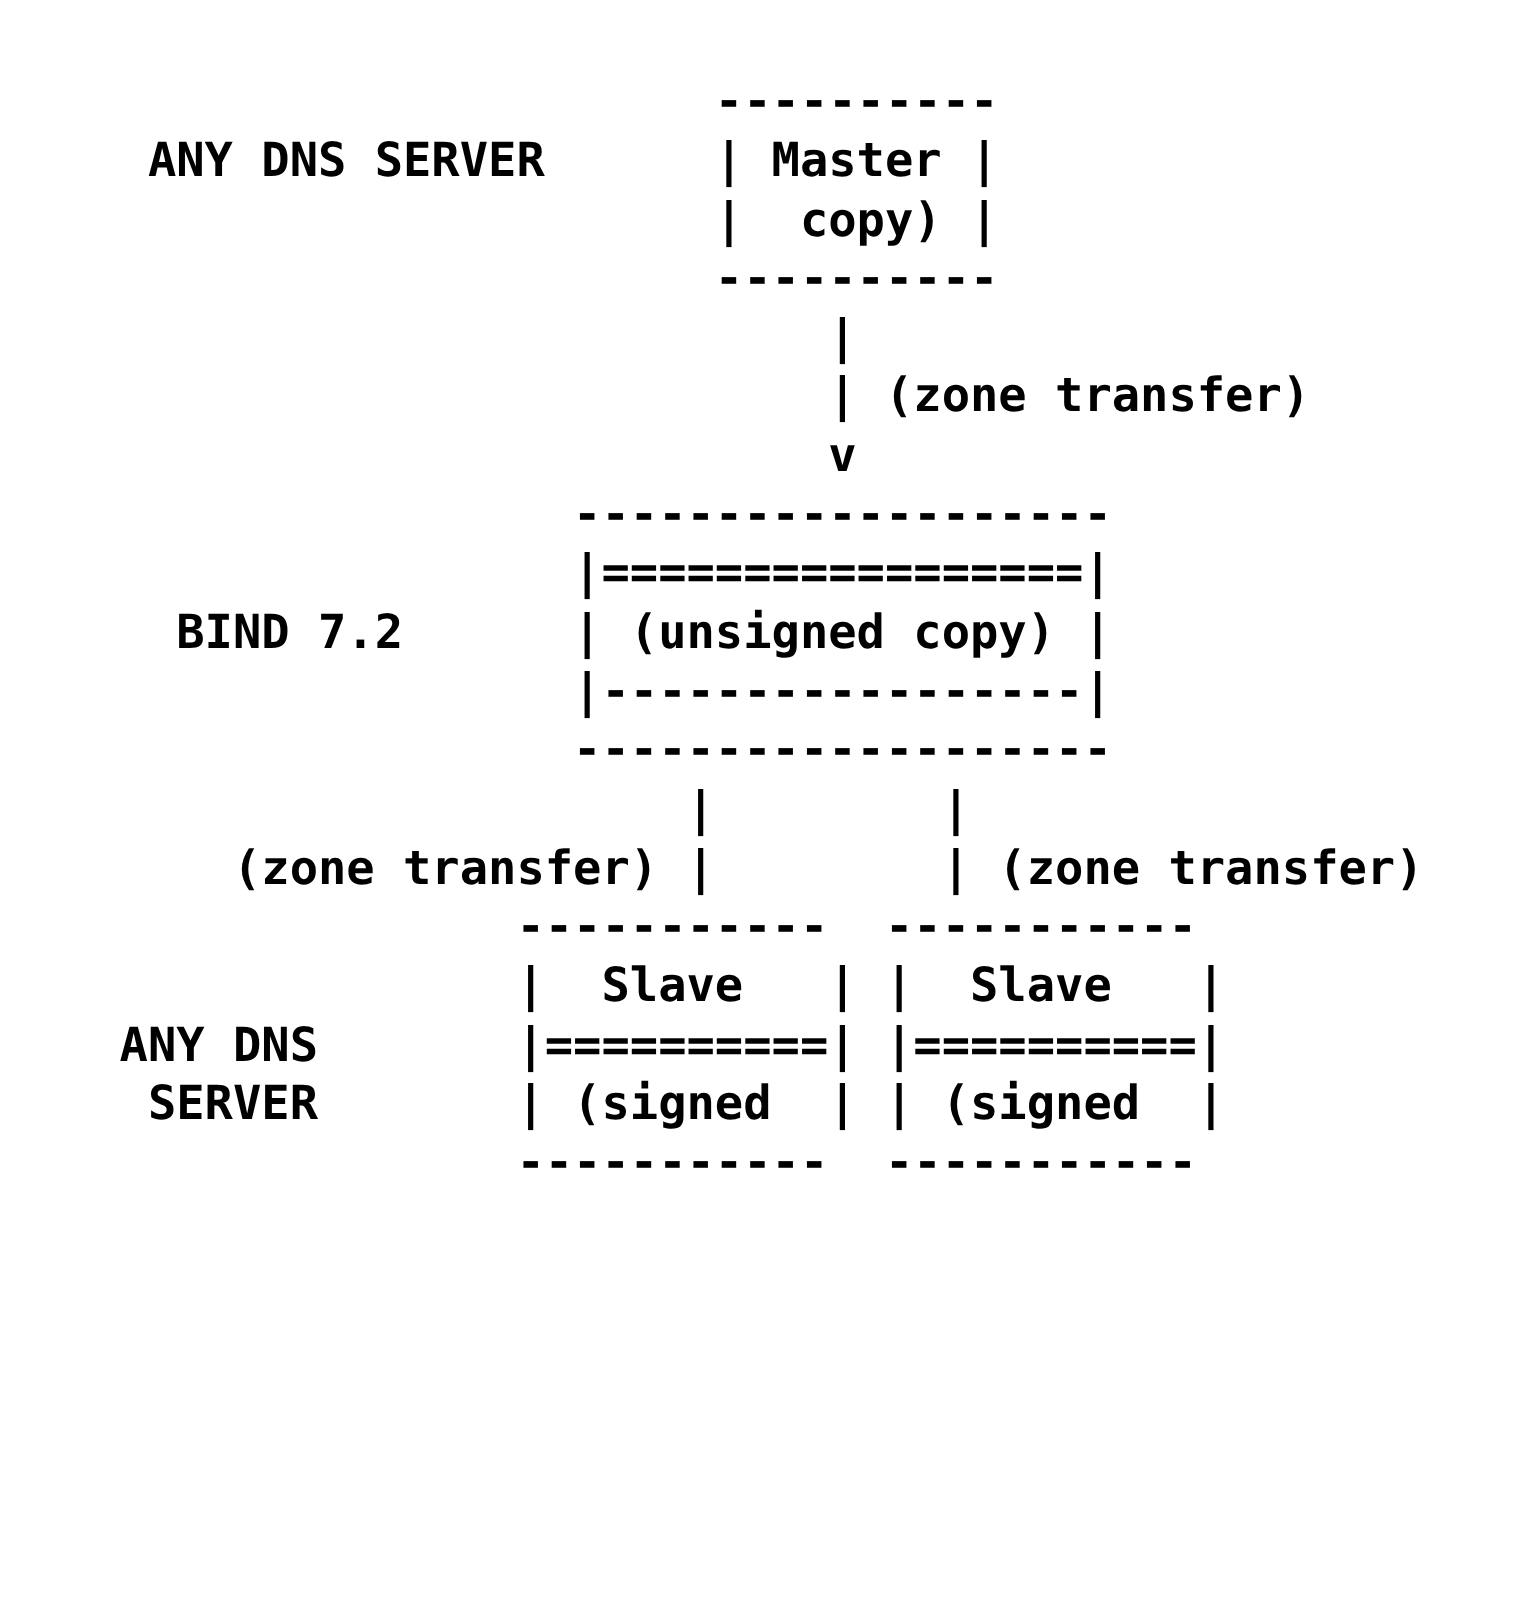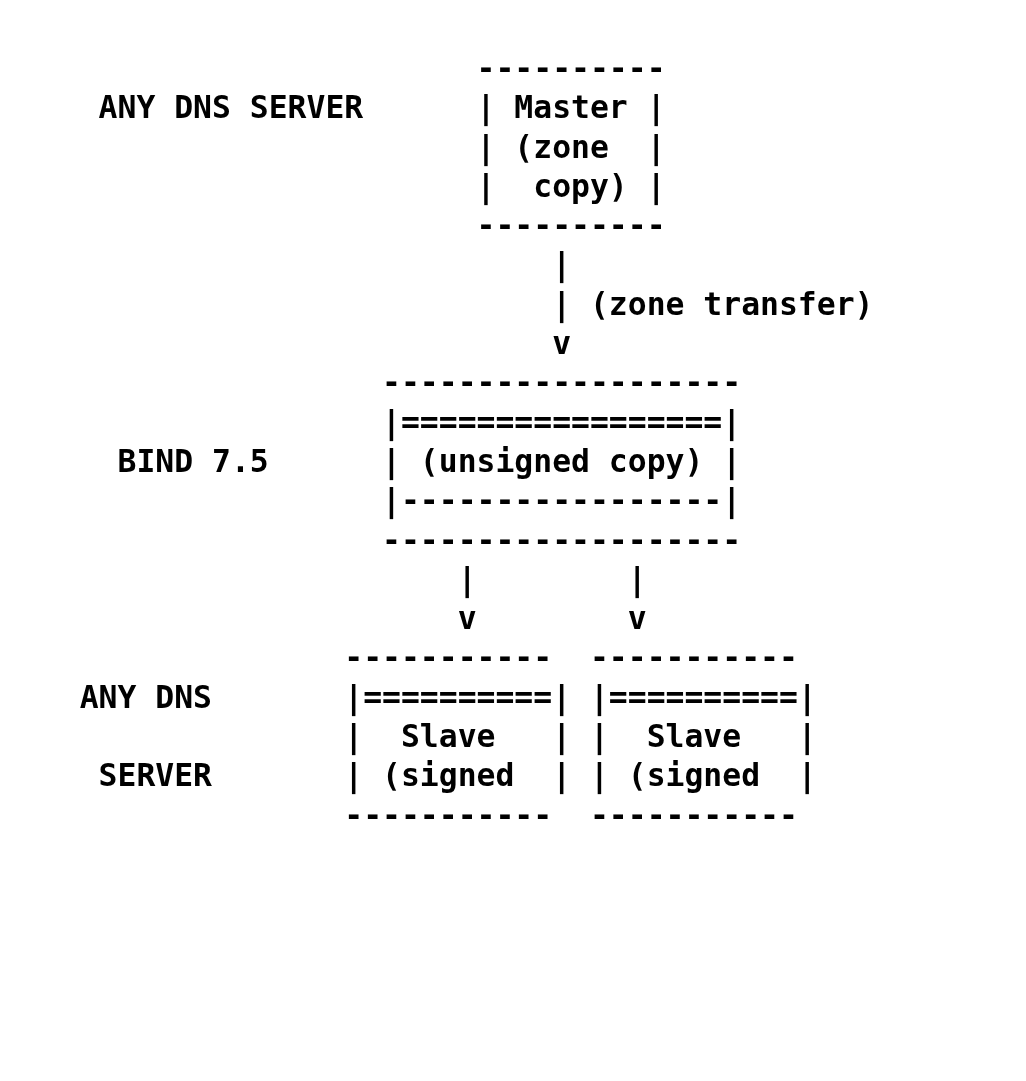--- a/index.html
+++ b/index.html
@@ -34,32 +34,31 @@
     height: 39.3px;
   }
 </style>
 </head>
 <body>
 
 <div class="canvas">
   <div class="ascii">
     <div class="line">                        ----------</div>
     <div class="line">    ANY DNS SERVER      | Master |</div>
-    <div class="line">                        | (zone  |</div>
     <div class="line">                        |  copy) |</div>
     <div class="line">                        ----------</div>
     <div class="line">                            |</div>
     <div class="line">                            | (zone transfer)</div>
     <div class="line">                            v</div>
     <div class="line">                   -------------------</div>
     <div class="line">                   |=================|</div>
-    <div class="line">     BIND 7.5      | (unsigned copy) |</div>
+    <div class="line">     BIND 7.2      | (unsigned copy) |</div>
     <div class="line">                   |-----------------|</div>
     <div class="line">                   -------------------</div>
     <div class="line">                       |        |</div>
-    <div class="line">                       v        v</div>
+    <div class="line">       (zone transfer) |        | (zone transfer)</div>
     <div class="line">                 -----------  -----------</div>
+    <div class="line">                 |  Slave   | |  Slave   |</div>
     <div class="line">   ANY DNS       |==========| |==========|</div>
-    <div class="line">                 |  Slave   | |  Slave   |</div>
     <div class="line">    SERVER       | (signed  | | (signed  |</div>
     <div class="line">                 -----------  -----------</div>
   </div>
 </div>
 
 </body></html>

